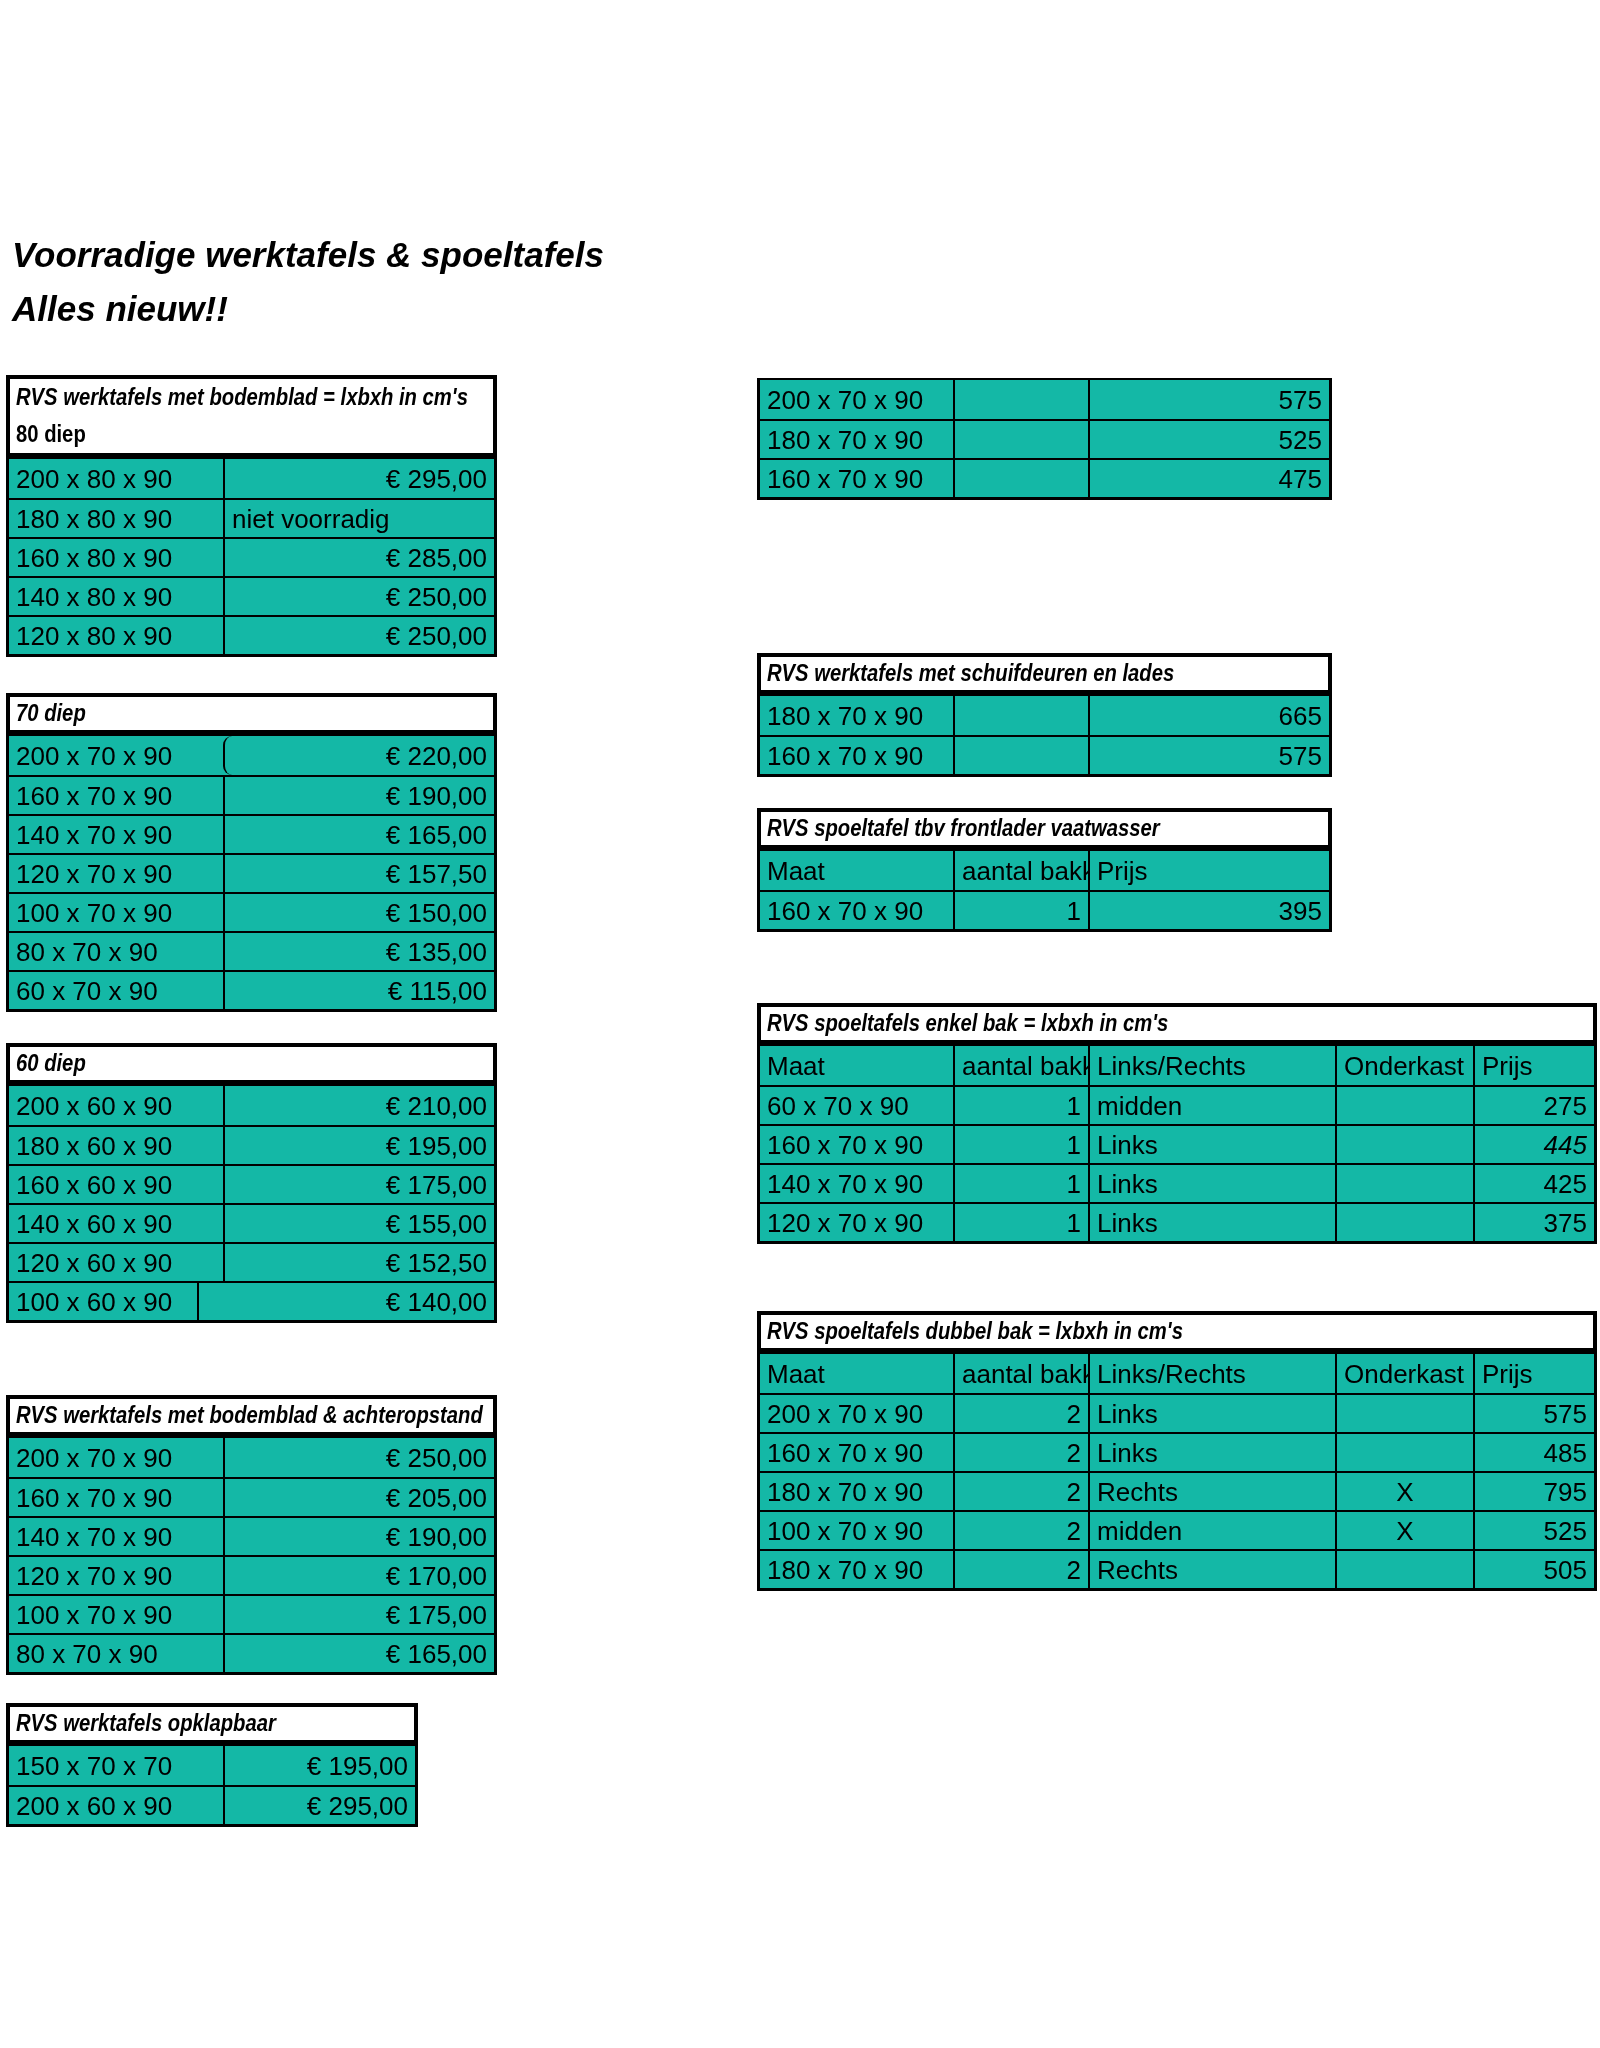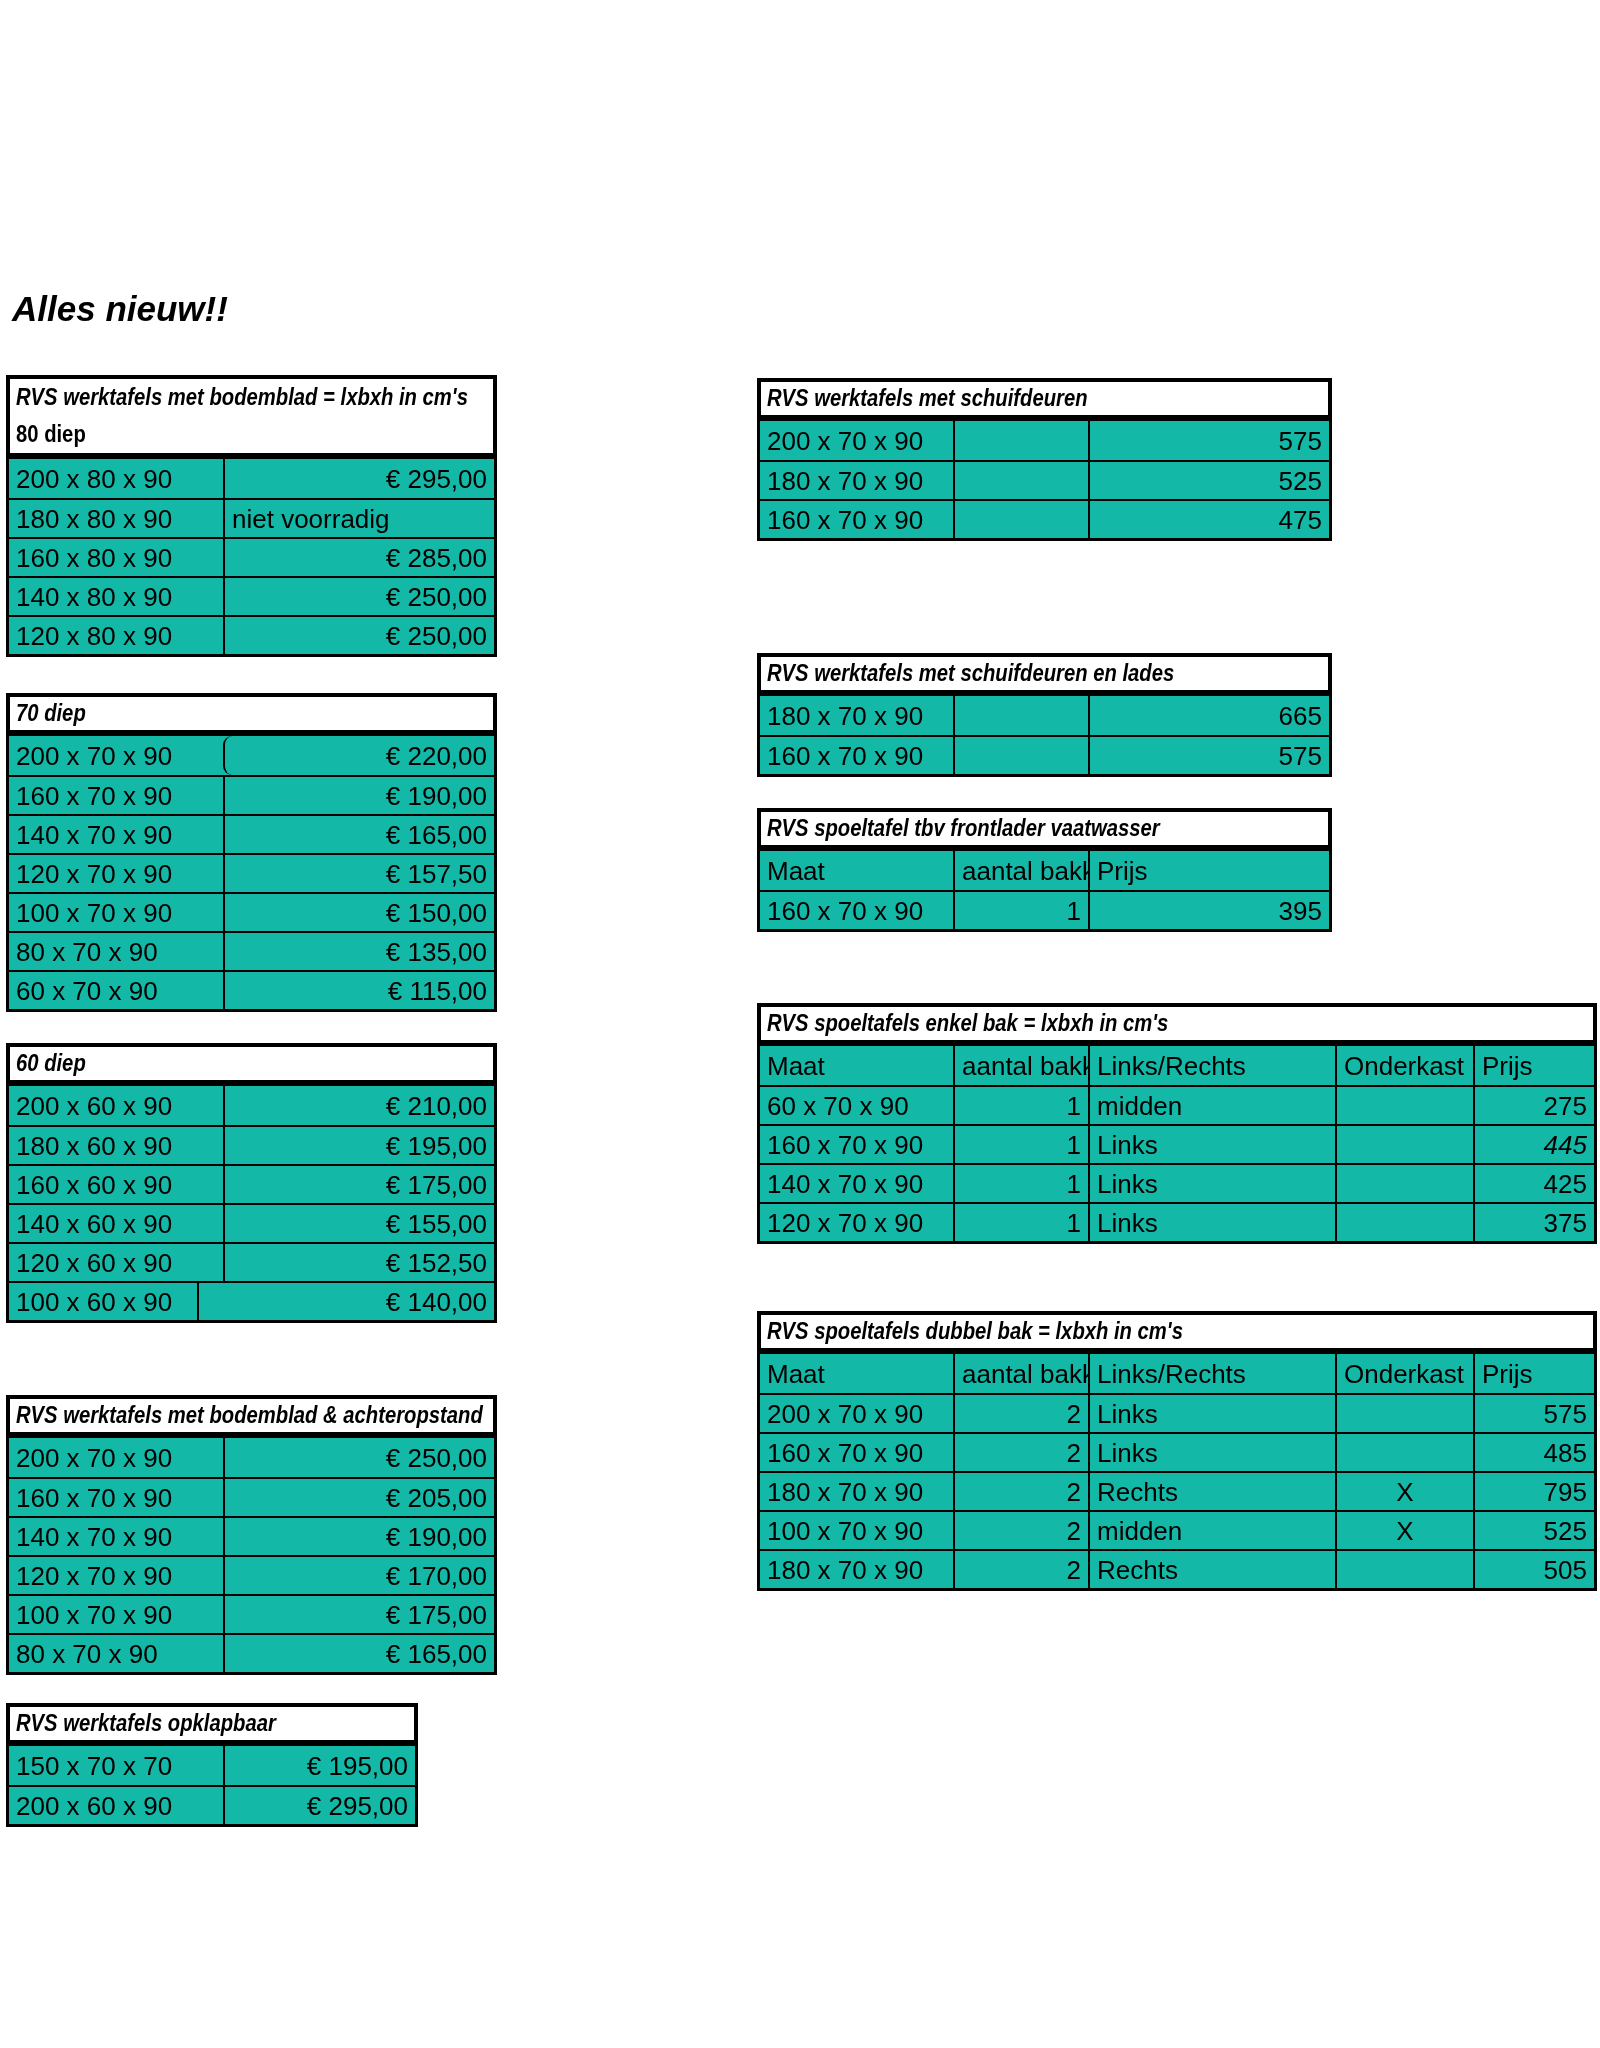--- a/index.html
+++ b/index.html
@@ -18,20 +18,21 @@
   .cell + .cell{border-left:2px solid #000;}
   .a-right{justify-content:flex-end;}
   .a-center{justify-content:center;}
   .a-left{justify-content:flex-start;}
 </style>
 </head>
 <body>
 
 <div class="page">
 
+  <div class="page-title-line" style="top:235px;">Voorradige werktafels &amp; spoeltafels</div>
   <div class="page-title-line" style="top:289px;">Alles nieuw!!</div>
 
   <section class="tbl" style="left:6px;top:375px;width:491px;">
     <div class="tbl-title two">
       <div class="ttext">RVS werktafels met bodemblad = lxbxh in cm's</div>
       <div class="ttext upright">80 diep</div>
     </div>
     <div class="tbl-grid">
         <div class="row">
           <div class="cell a-left" style="width: 214px;">200 x 80 x 90</div>
@@ -166,23 +167,20 @@
           <div class="cell a-right" style="width: 277px; flex: 1 1 auto; min-width: 0px;">€ 195,00</div>
         </div>
         <div class="row">
           <div class="cell a-left" style="width: 214px;">200 x 60 x 90</div>
           <div class="cell a-right" style="width: 277px; flex: 1 1 auto; min-width: 0px;">€ 295,00</div>
         </div>
       </div>
   </section>
 
   <section class="tbl" style="left:757px;top:378px;width:575px;">
-    <div class="tbl-title">
-      <div class="ttext">RVS werktafels met schuifdeuren</div>
-    </div>
     <div class="tbl-grid">
         <div class="row">
           <div class="cell a-left" style="width: 193px;">200 x 70 x 90</div>
           <div class="cell a-left" style="width: 135px;"></div>
           <div class="cell a-right" style="width: 247px; flex: 1 1 auto; min-width: 0px;">575</div>
         </div>
         <div class="row">
           <div class="cell a-left" style="width: 193px;">180 x 70 x 90</div>
           <div class="cell a-left" style="width: 135px;"></div>
           <div class="cell a-right" style="width: 247px; flex: 1 1 auto; min-width: 0px;">525</div>

